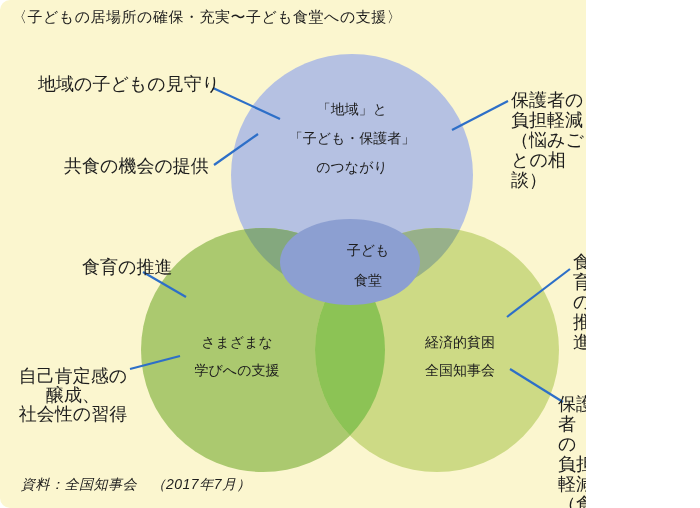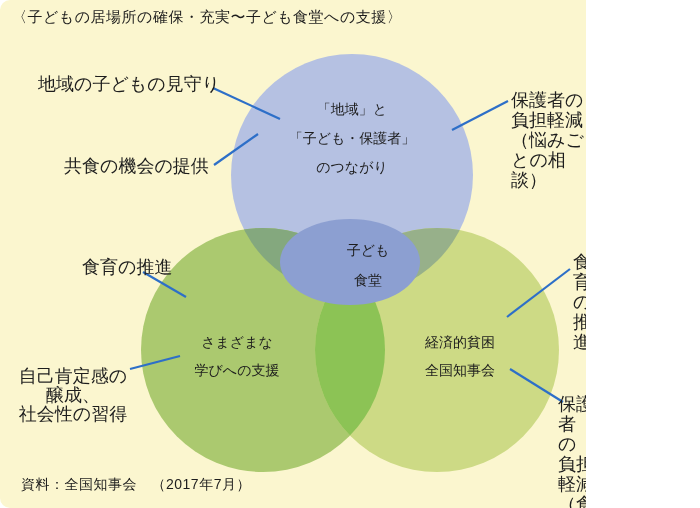--- a/index.html
+++ b/index.html
@@ -17,20 +17,21 @@
     font-size: 15px;
     letter-spacing: 0.5px;
     white-space: nowrap;
   }
   .source {
     position: absolute;
     left: 21px; top: 476px;
     font-size: 14px;
     letter-spacing: 0.5px;
     white-space: nowrap;
+    font-style: italic;
   }
   .ann {
     position: absolute;
     font-size: 18px;
     line-height: 20px;
     white-space: pre-line;
   }
   .ann-mimamori { left: 38px;  top: 74px; }
   .ann-kyoshoku { left: 64px;  top: 156px; }
   .ann-nayami   { left: 511px; top: 90px; }

